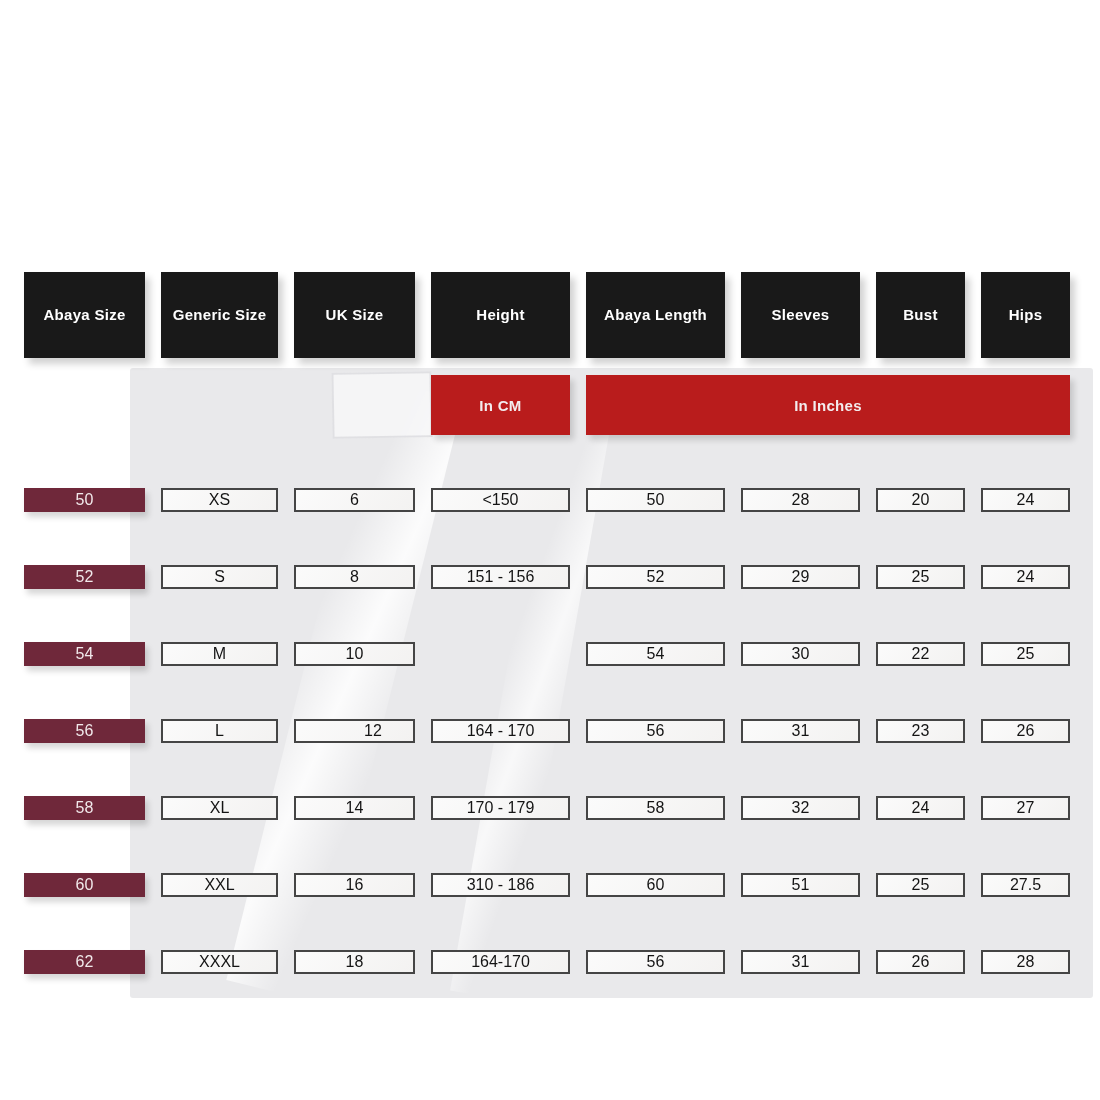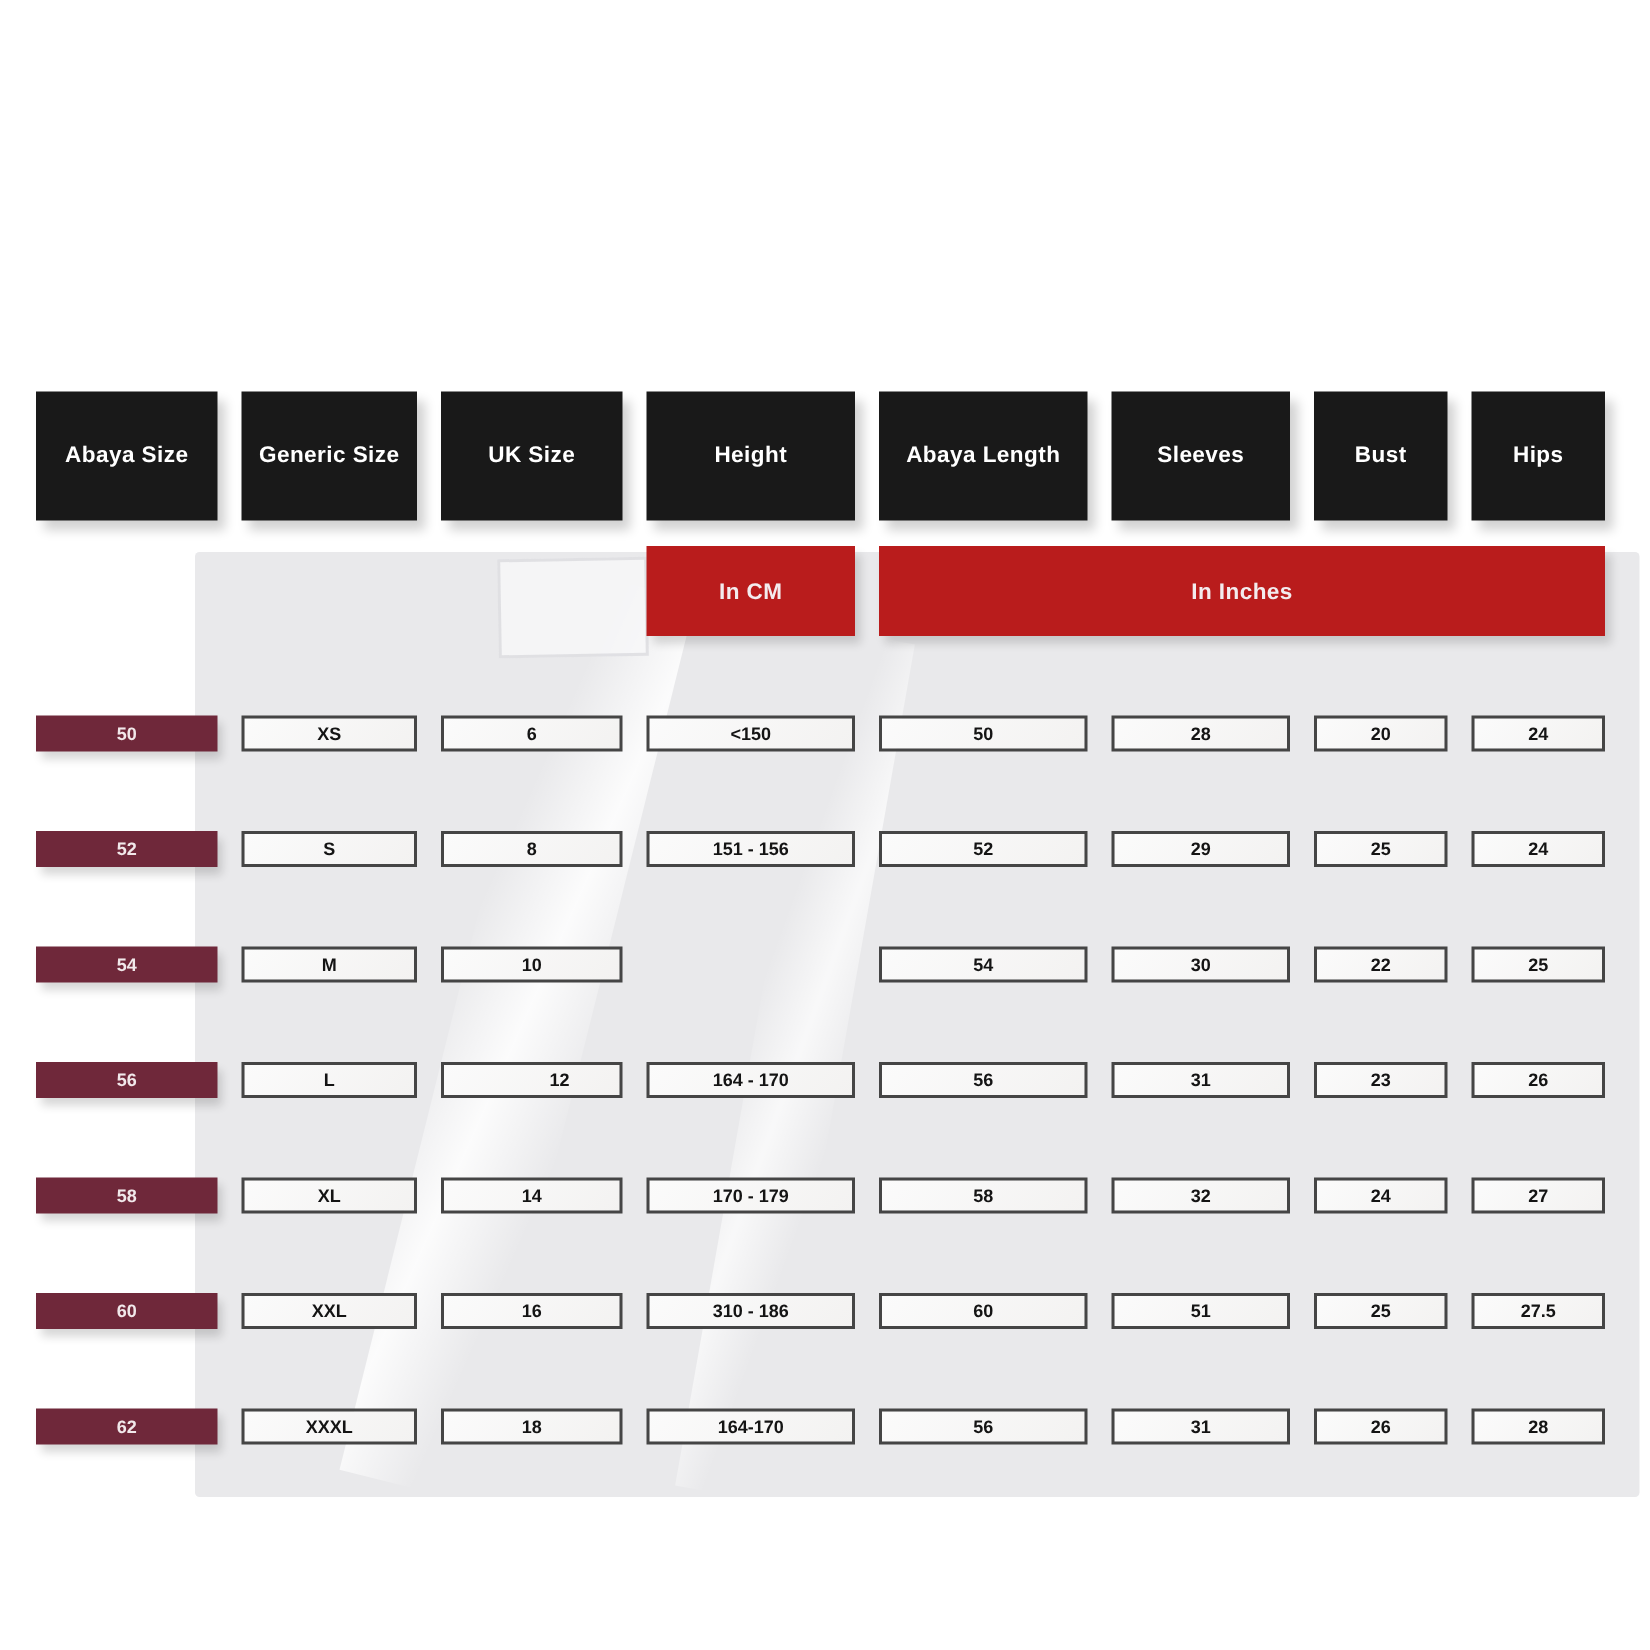--- a/index.html
+++ b/index.html
@@ -51,21 +51,21 @@
     left: 500px;
     top: 420px;
     width: 60px;
     height: 580px;
     background: linear-gradient(100deg, rgba(255,255,255,0) 25%, rgba(255,255,255,0.7) 50%, rgba(255,255,255,0) 75%);
     transform: rotate(10deg);
   }
   .grid {
     position: absolute;
     left: 24px;
-    top: 261px;
+    top: 272px;
     display: grid;
     grid-template-columns: 121px 117px 121px 139px 139px 119px 89px 89px;
     grid-template-rows: 86px 60px repeat(7, 60px);
     column-gap: 16px;
     row-gap: 17px;
   }
   .header-cell {
     grid-row: 1;
     background: #191919;
     color: #ffffff;
@@ -92,22 +92,22 @@
     align-items: center;
     justify-content: center;
     box-shadow: 4px 5px 6px rgba(0,0,0,0.15);
   }
   .unit-cm { grid-column: 4; }
   .unit-inches { grid-column: 5 / 9; }
   .cell {
     display: flex;
     align-items: center;
     justify-content: center;
-    font-size: 12px;
-    font-weight: bold;
+    font-size: 16px;
+    font-weight: normal;
     box-sizing: border-box;
     margin-top: 36px;
   }
   .maroon-cell {
     background: #6f283a;
     color: #f1e8ea;
     box-shadow: 3px 5px 6px rgba(0,0,0,0.16);
   }
   .light-cell {
     background: linear-gradient(135deg, #fbfbfb 0%, #f3f2f1 100%);

